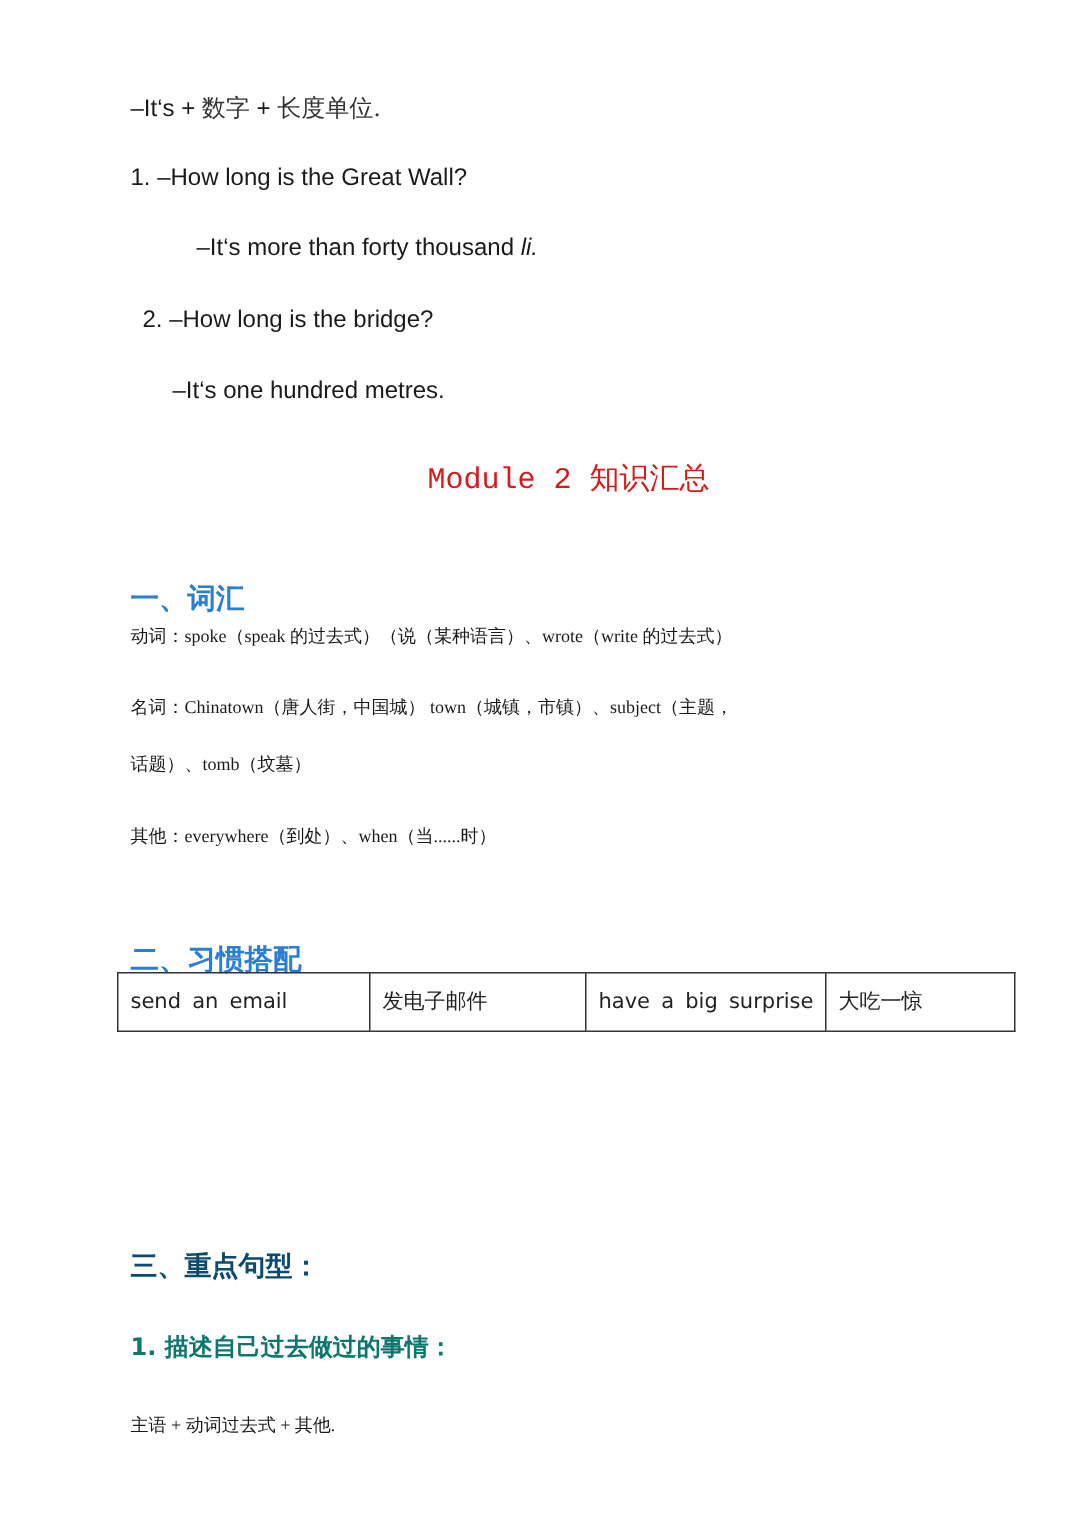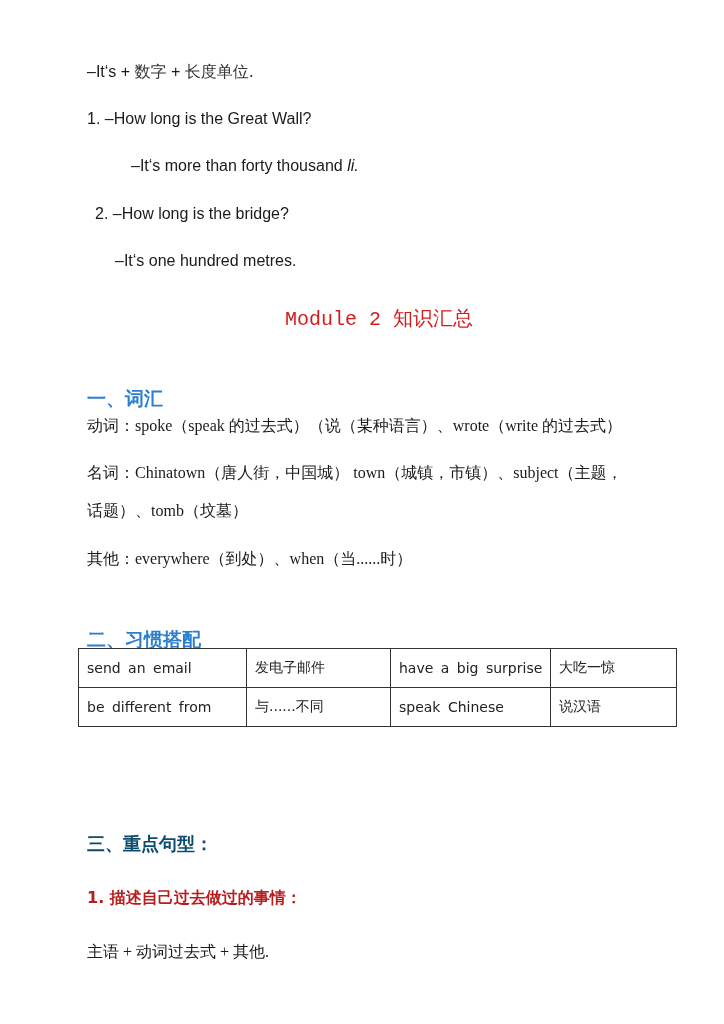--- a/index.html
+++ b/index.html
@@ -1,23 +1,23 @@
 <!DOCTYPE html>
 <html><head>
   <meta charset="utf-8">
   <style>
     html, body { margin: 0; padding: 0; background: #ffffff; }
     body { width: 724px; height: 1024px; position: relative; overflow: hidden; color: #1a1a1a; }
     .line { position: absolute; white-space: nowrap; }
     .sans { font-family: "Liberation Sans", "DejaVu Sans", sans-serif; font-size: 16px; }
-    .serif { font-family: "Liberation Serif", "DejaVu Serif", serif; font-size: 16px; }
+    .serif { font-family: "Liberation Serif", "DejaVu Serif", serif; font-size: 12px; }
     .mono-title { font-family: "Liberation Mono", "DejaVu Sans Mono", monospace; font-size: 20px; color: #d41c1c; }
     .h-blue { font-family: "DejaVu Sans", sans-serif; font-size: 19px; font-weight: bold; color: #2b7fd0; margin-top: 26px; }
     .h-blue2 { font-family: "DejaVu Sans", sans-serif; font-size: 18px; font-weight: bold; color: #0c4a6e; }
-    .h-red { font-family: "DejaVu Sans", sans-serif; font-size: 16px; font-weight: bold; color: #b91c1c; }
+    .h-red { font-family: "DejaVu Sans", sans-serif; font-size: 16px; font-weight: bold; color: #0f766e; }
     .cn { font-family: "DejaVu Serif", serif; color: #333; }
     i { font-style: italic; }
     table.collocations {
       position: absolute; left: 78px; top: 648px; width: 598px;
       border-collapse: collapse; table-layout: fixed;
       font-family: "DejaVu Sans", sans-serif; font-size: 14px; color: #222;
     }
     table.collocations td {
       border: 1px solid #333; height: 38px; padding: 0 0 0 8px; vertical-align: middle; white-space: nowrap;
       word-spacing: 3px;
@@ -59,26 +59,20 @@
         <col class="c3">
         <col class="c4">
       </colgroup>
     <tbody>
     <tr>
       <td>send  an  email</td>
       <td>发电子邮件</td>
       <td>have  a  big  surprise</td>
       <td>大吃一惊</td>
     </tr>
-    <tr>
-      <td>be different  from</td>
-      <td>与......不同</td>
-      <td>speak  Chinese</td>
-      <td>说汉语</td>
-    </tr>
   </tbody>
     </table>
 
   <div class="line h-blue2" style="left:87px; top:832px;">三、重点句型：</div>
   <div class="line h-red" style="left:87px; top:888px;">1.  描述自己过去做过的事情：</div>
   <div class="line serif" style="left:87px; top:942px;">主语  +  动词过去式  +  其他.</div>
 
 </div>
 
 </body></html>

